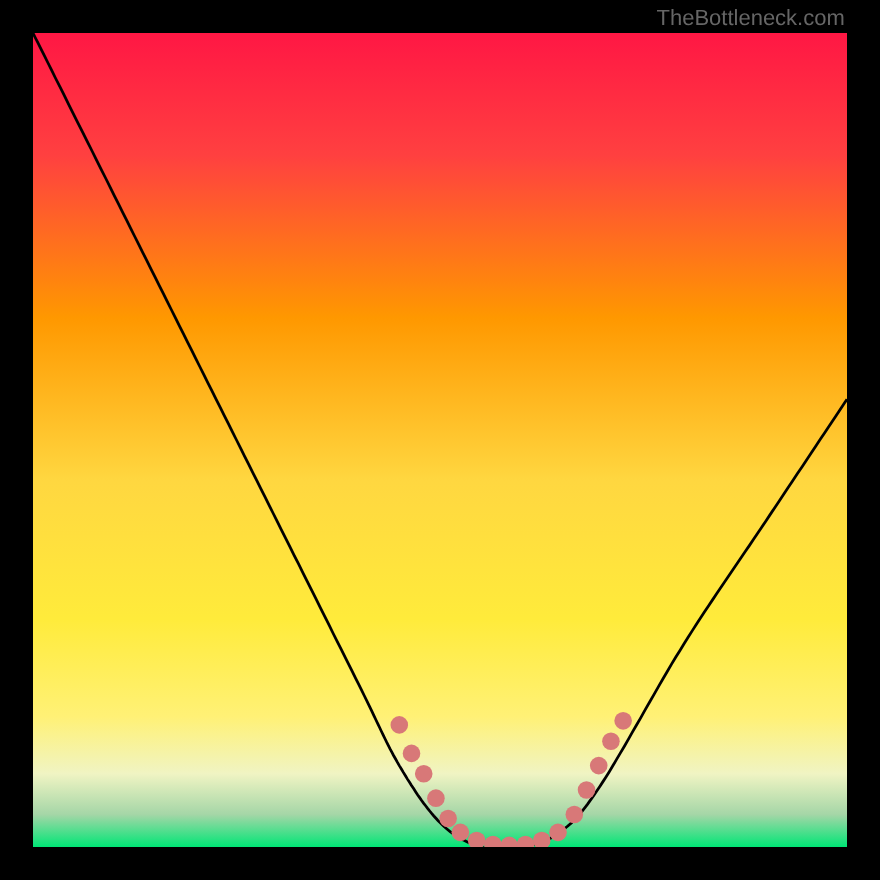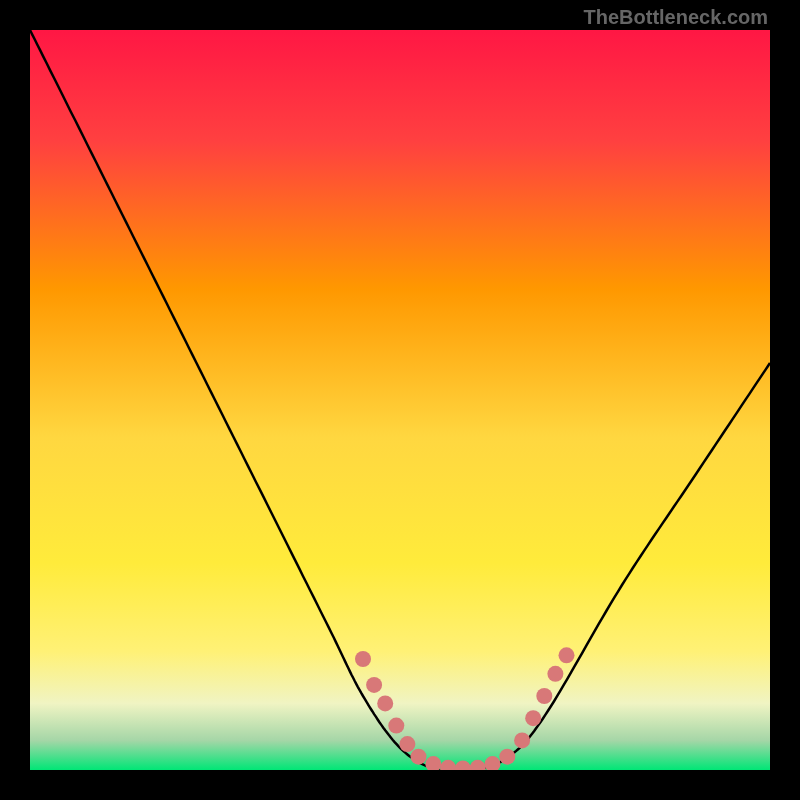--- a/index.html
+++ b/index.html
@@ -18,21 +18,21 @@
     top: 30px;
     width: 740px;
     height: 740px;
   }
   .watermark {
     position: absolute;
     top: 6px;
     right: 32px;
     color: #666;
     font-size: 20px;
-    font-weight: 700;
+    font-weight: 400;
     z-index: 10;
   }
   svg {
     display: block;
   }
 </style>
 </head>
 <body>
 
 <div class="watermark">TheBottleneck.com</div>

